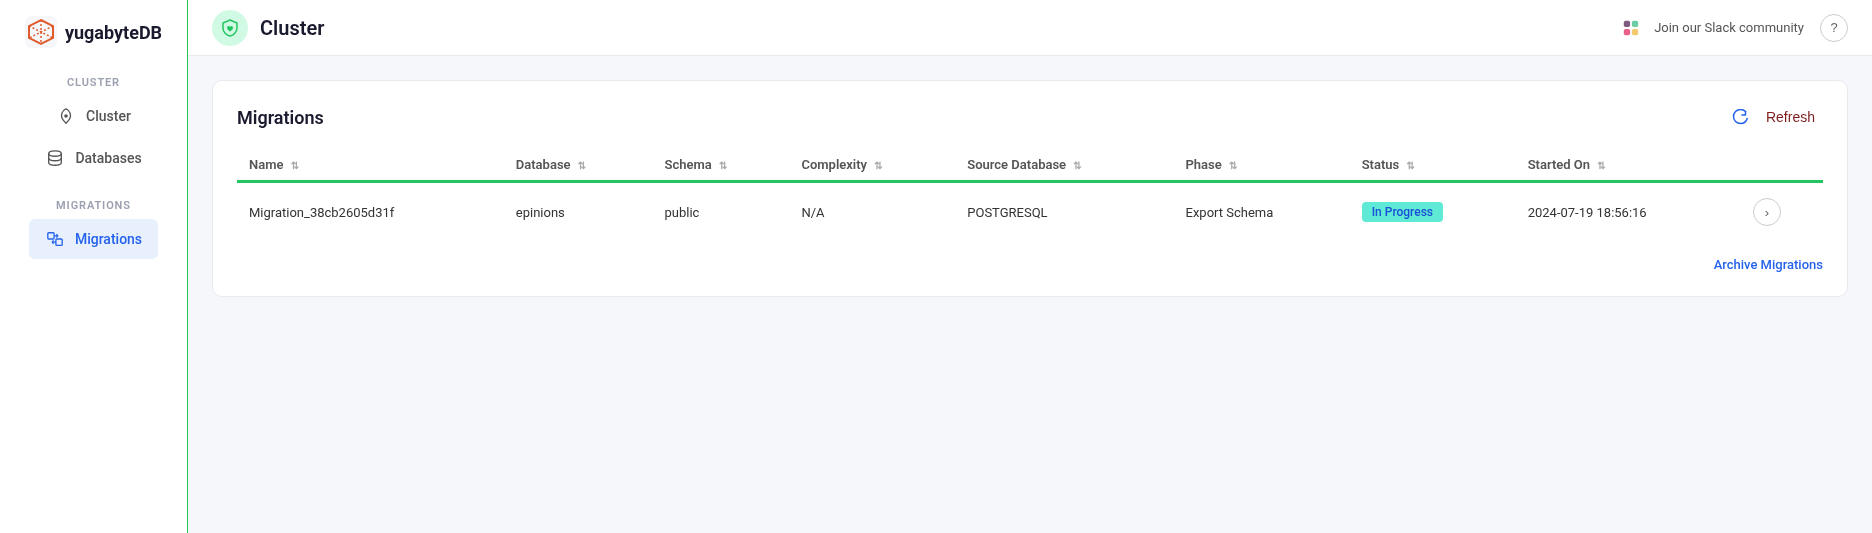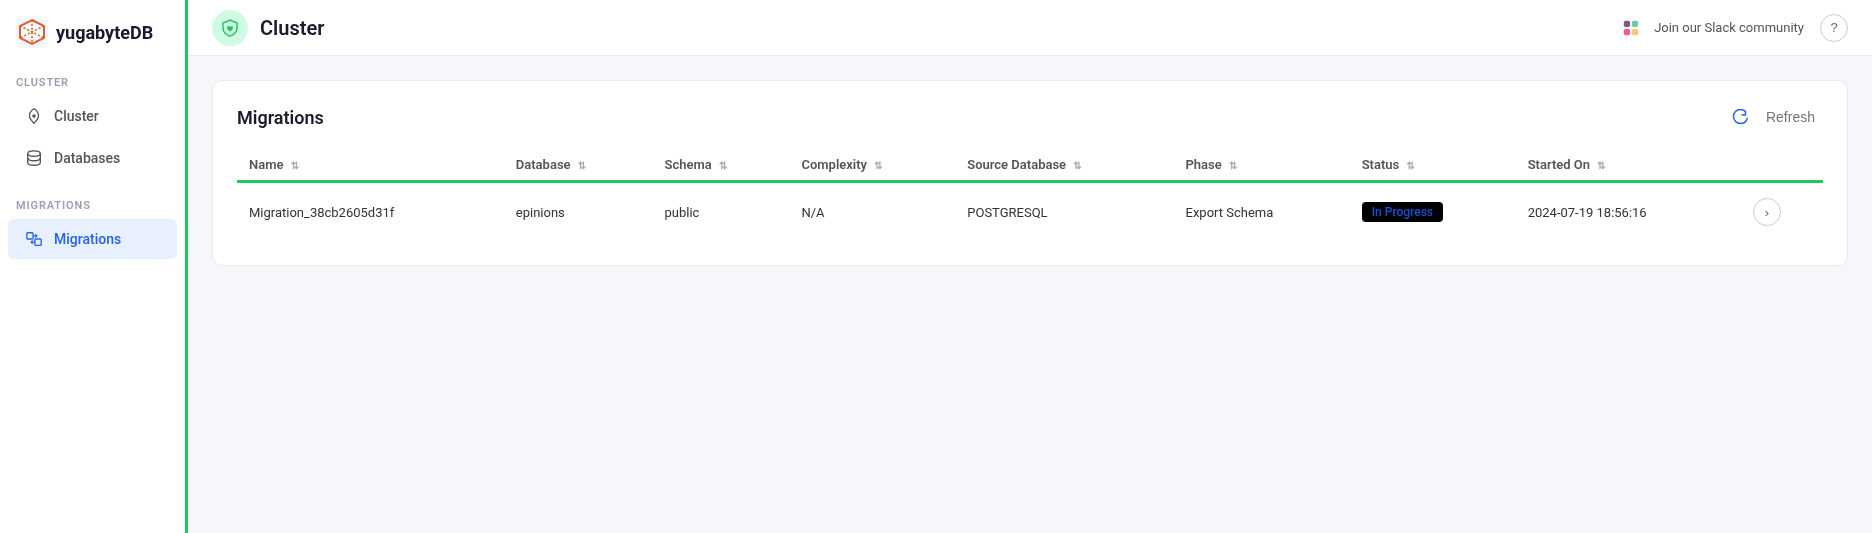--- a/index.html
+++ b/index.html
@@ -11,24 +11,25 @@
       overflow: hidden;
       font-size: 14px;
       color: #333;
     }
 
     
     .sidebar {
       width: 188px;
       min-width: 188px;
       background: #fff;
-      border-right: 3px solid #22c55e;
+      border-right: 1px solid #22c55e;
       display: flex;
       flex-direction: column;
       padding-top: 0;
+      align-items: center;
     }
     .sidebar-logo {
       display: flex;
       align-items: center;
       padding: 16px 16px 20px 16px;
       gap: 8px;
     }
     .logo-icon {
       width: 32px;
       height: 32px;
@@ -171,21 +172,21 @@
       font-size: 18px;
       font-weight: 600;
       color: #1a1a2e;
     }
     .refresh-btn {
       display: flex;
       align-items: center;
       gap: 18px;
       background: none;
       border: none;
-      color: #737373;
+      color: #7f1d1d;
       font-size: 14px;
       font-weight: 500;
       cursor: pointer;
       padding: 4px 8px;
       border-radius: 4px;
     }
 
     
     .migrations-table {
       width: 100%;
@@ -210,21 +211,21 @@
       padding: 15px 12px;
       font-size: 13px;
       color: #333;
       border-bottom: 1px solid #f0f2f5;
     }
     .migrations-table tr:last-child td {
       border-bottom: none;
     }
     .status-badge {
       display: inline-block;
-      background: #000000;
+      background: #5eead4;
       color: #1d4ed8;
       border-radius: 4px;
       padding: 3px 10px;
       font-size: 12px;
       font-weight: 500;
     }
     .row-arrow-btn {
       background: none;
       border: 1.5px solid #ccc;
       border-radius: 50%;
@@ -399,15 +400,18 @@
             <td>2024-07-19 18:56:16</td>
             <td>
               <button class="row-arrow-btn">
                 <span>›</span>
               </button>
             </td>
           </tr>
         </tbody>
       </table>
 
+      <div class="card-footer">
+        <a class="archive-link">Archive Migrations</a>
+      </div>
     </div>
   </div>
 </div>
 
 </body></html>

